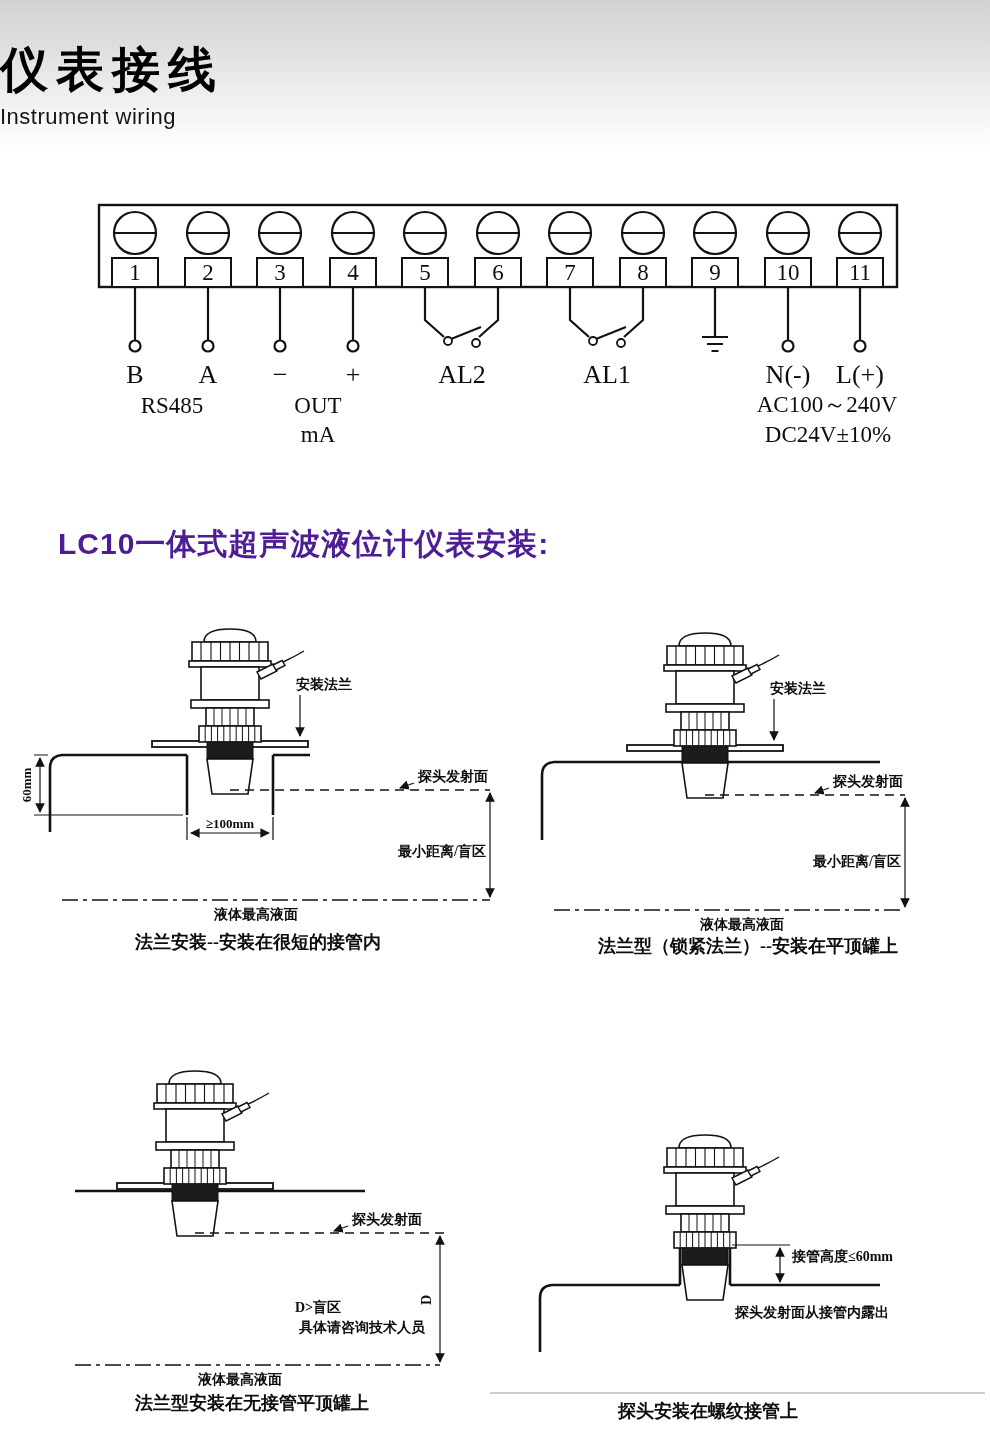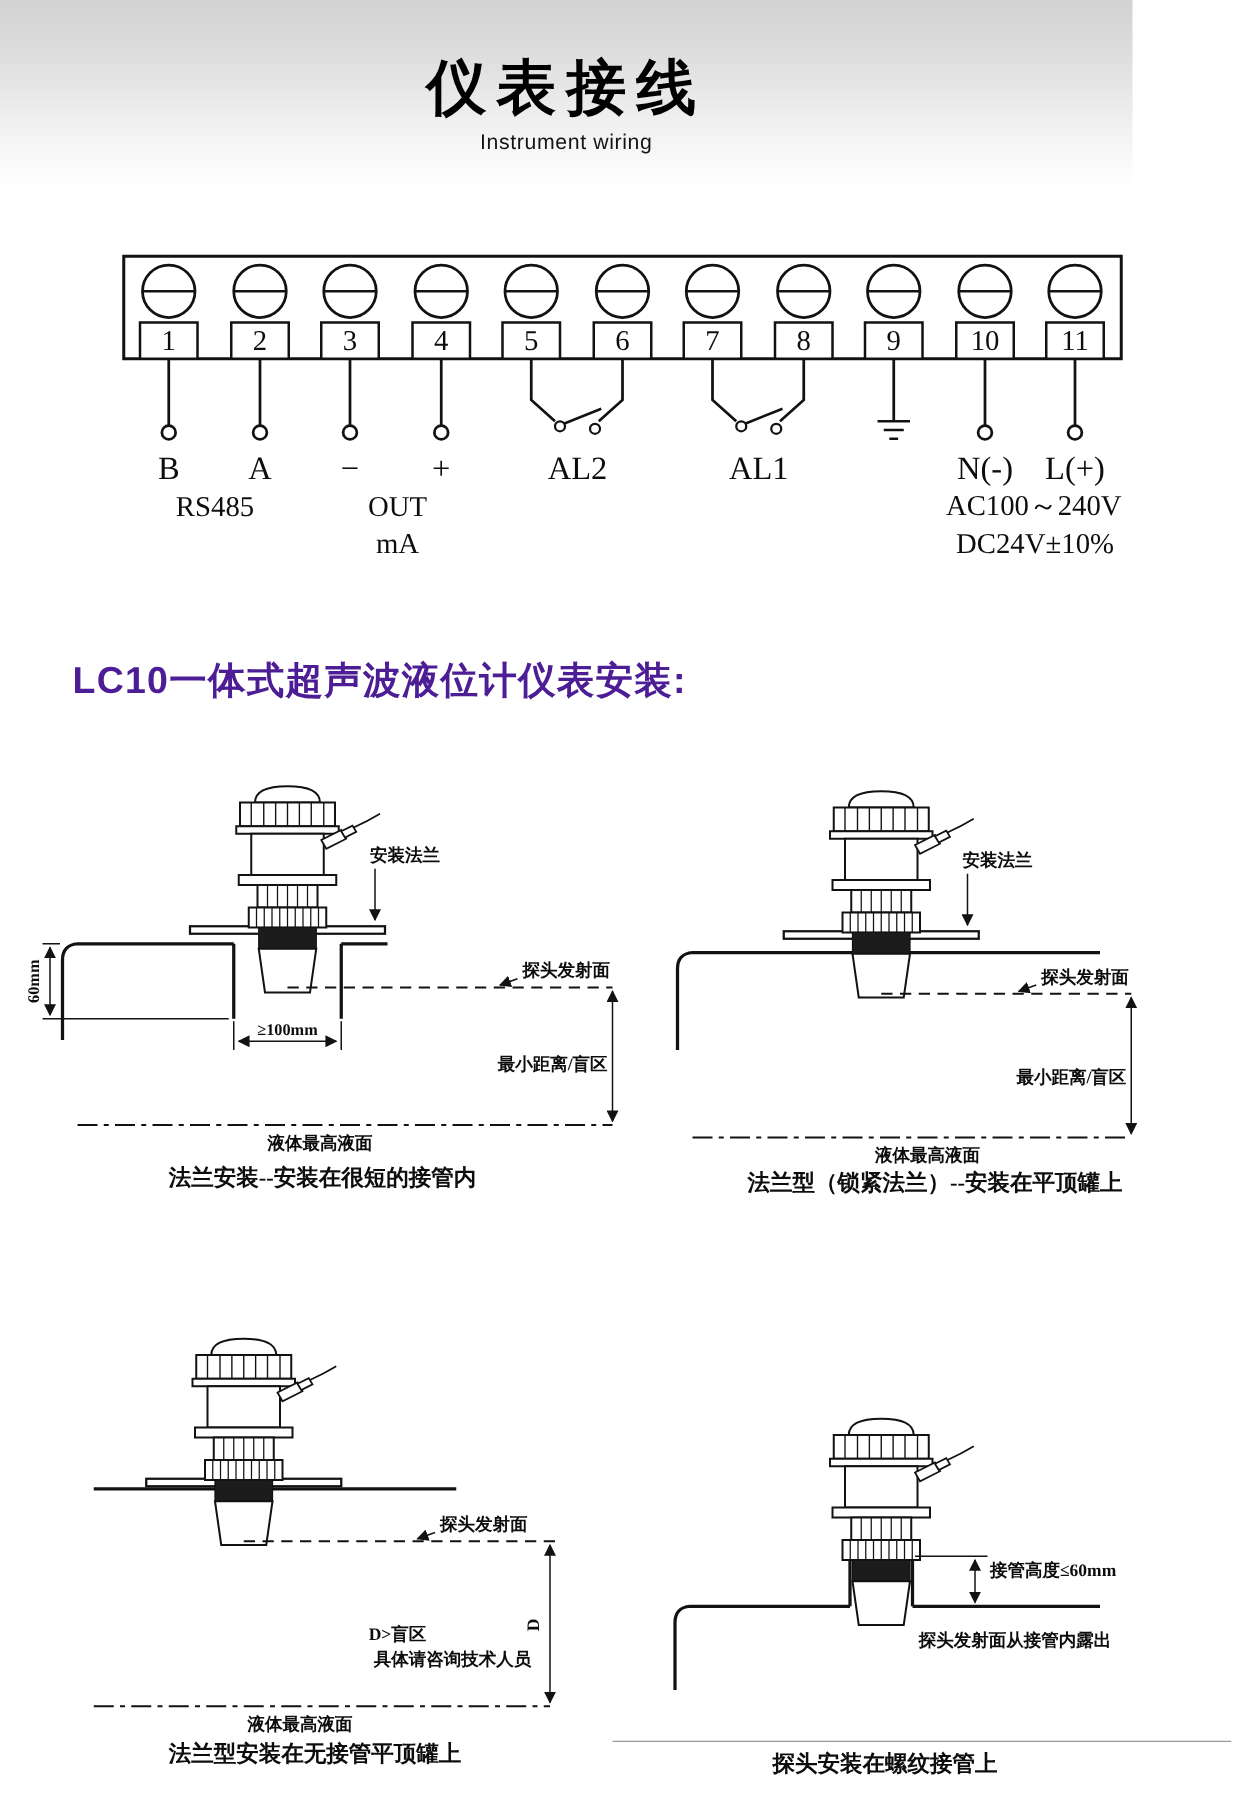--- a/index.html
+++ b/index.html
@@ -1,25 +1,25 @@
 <!DOCTYPE html>
 <html><head>
 <meta charset="utf-8">
 <style>
   *{margin:0;padding:0;box-sizing:border-box}
   html,body{background:#fff}
   body{font-family:"Liberation Sans",sans-serif;color:#000}
   .page{position:relative;width:990px;height:1444px;background:#fff;overflow:hidden}
 
-  .header{position:absolute;top:0;left:0;width:906px;height:150px;
+  .header{position:absolute;top:0;left:0;width:990px;height:150px;
     background:linear-gradient(180deg,#d2d2d2 0%,#dedede 30%,#f7f7f7 80%,#ffffff 100%);
-    text-align:center;padding-top:38px}
+    text-align:left;padding-top:38px}
   .header h1{font-size:48px;font-weight:bold;letter-spacing:8px;color:#000;
     font-family:"Liberation Sans",sans-serif}
-  .header .sub{font-size:17px;color:#141414;margin-top:2px;letter-spacing:.5px}
+  .header .sub{font-size:22px;color:#141414;margin-top:2px;letter-spacing:.5px}
 
   .section-title{position:absolute;left:58px;top:524px;font-size:30px;font-weight:bold;color:#4c1d95;letter-spacing:1px}
 
   svg{position:absolute;left:0}
   svg text{fill:#0d0d0d}
   .tnum{font-family:"Liberation Serif",serif;font-size:23px;text-anchor:middle}
   .plabel{font-family:"Liberation Serif",serif;font-size:26px;text-anchor:middle}
   .glabel{font-family:"Liberation Serif",serif;font-size:23px;text-anchor:middle}
   .cn{font-family:"Liberation Serif",serif;font-size:14px;font-weight:bold}
   .dims{font-family:"Liberation Serif",serif;font-size:13px;font-weight:bold}

